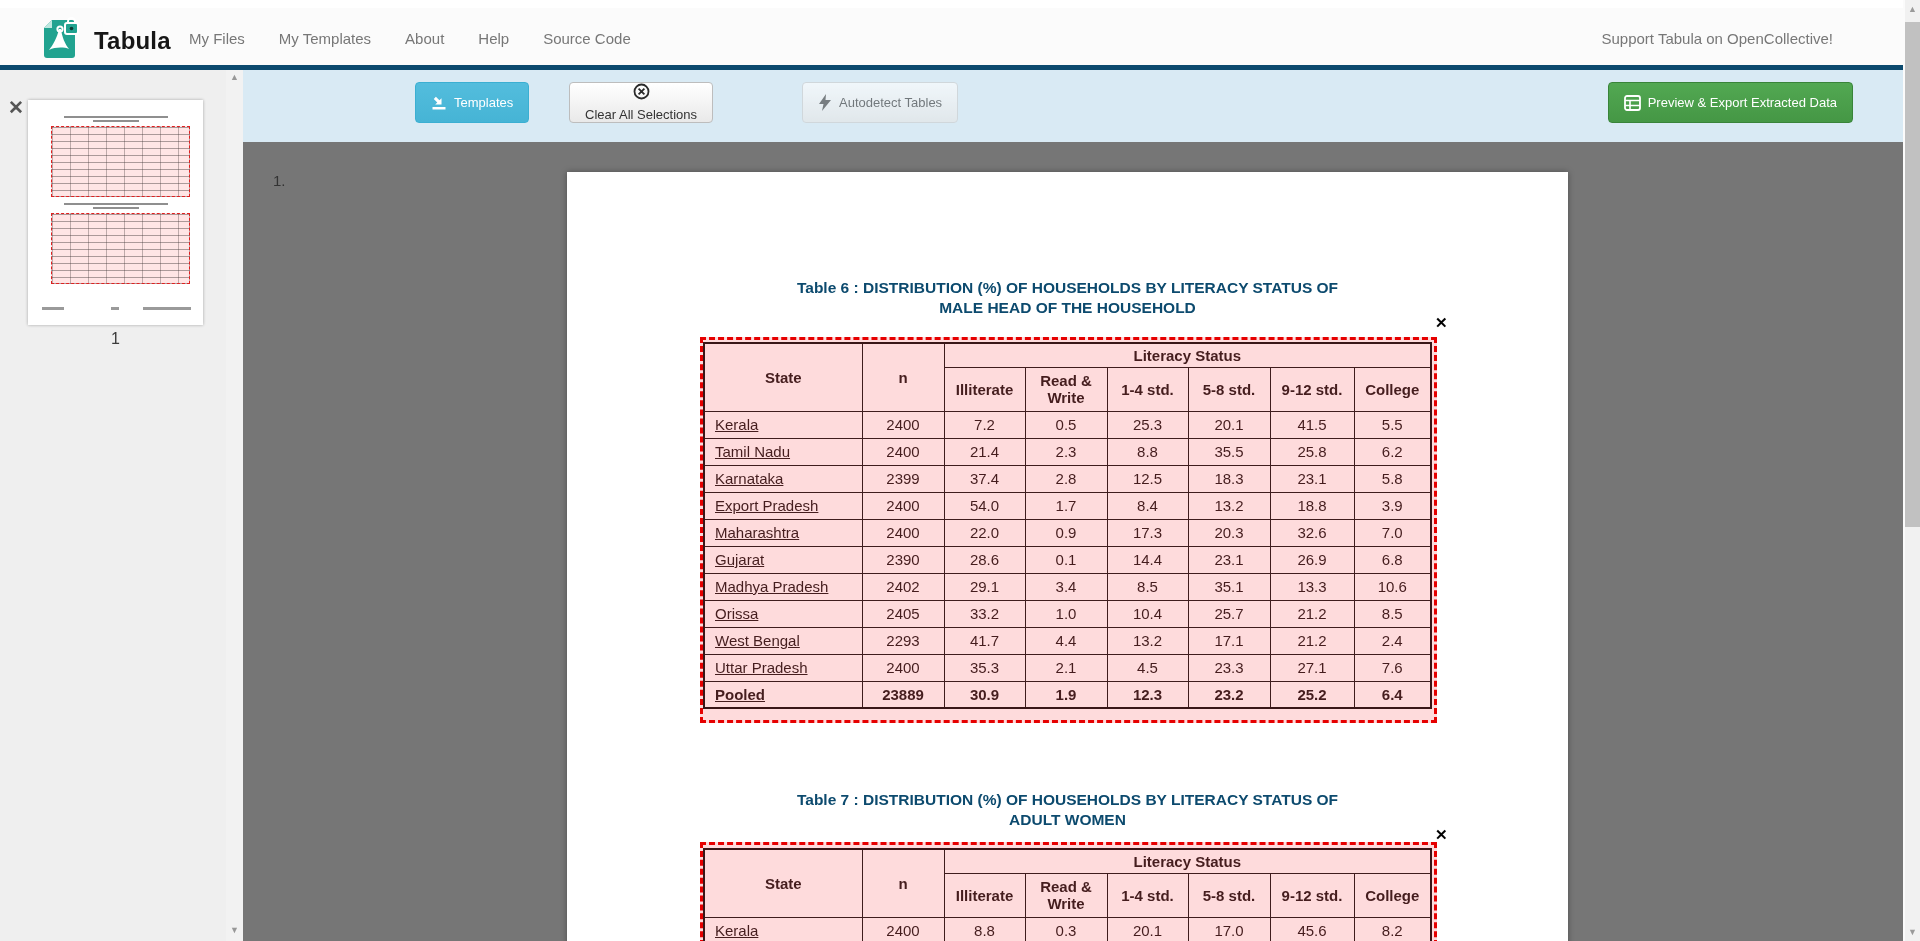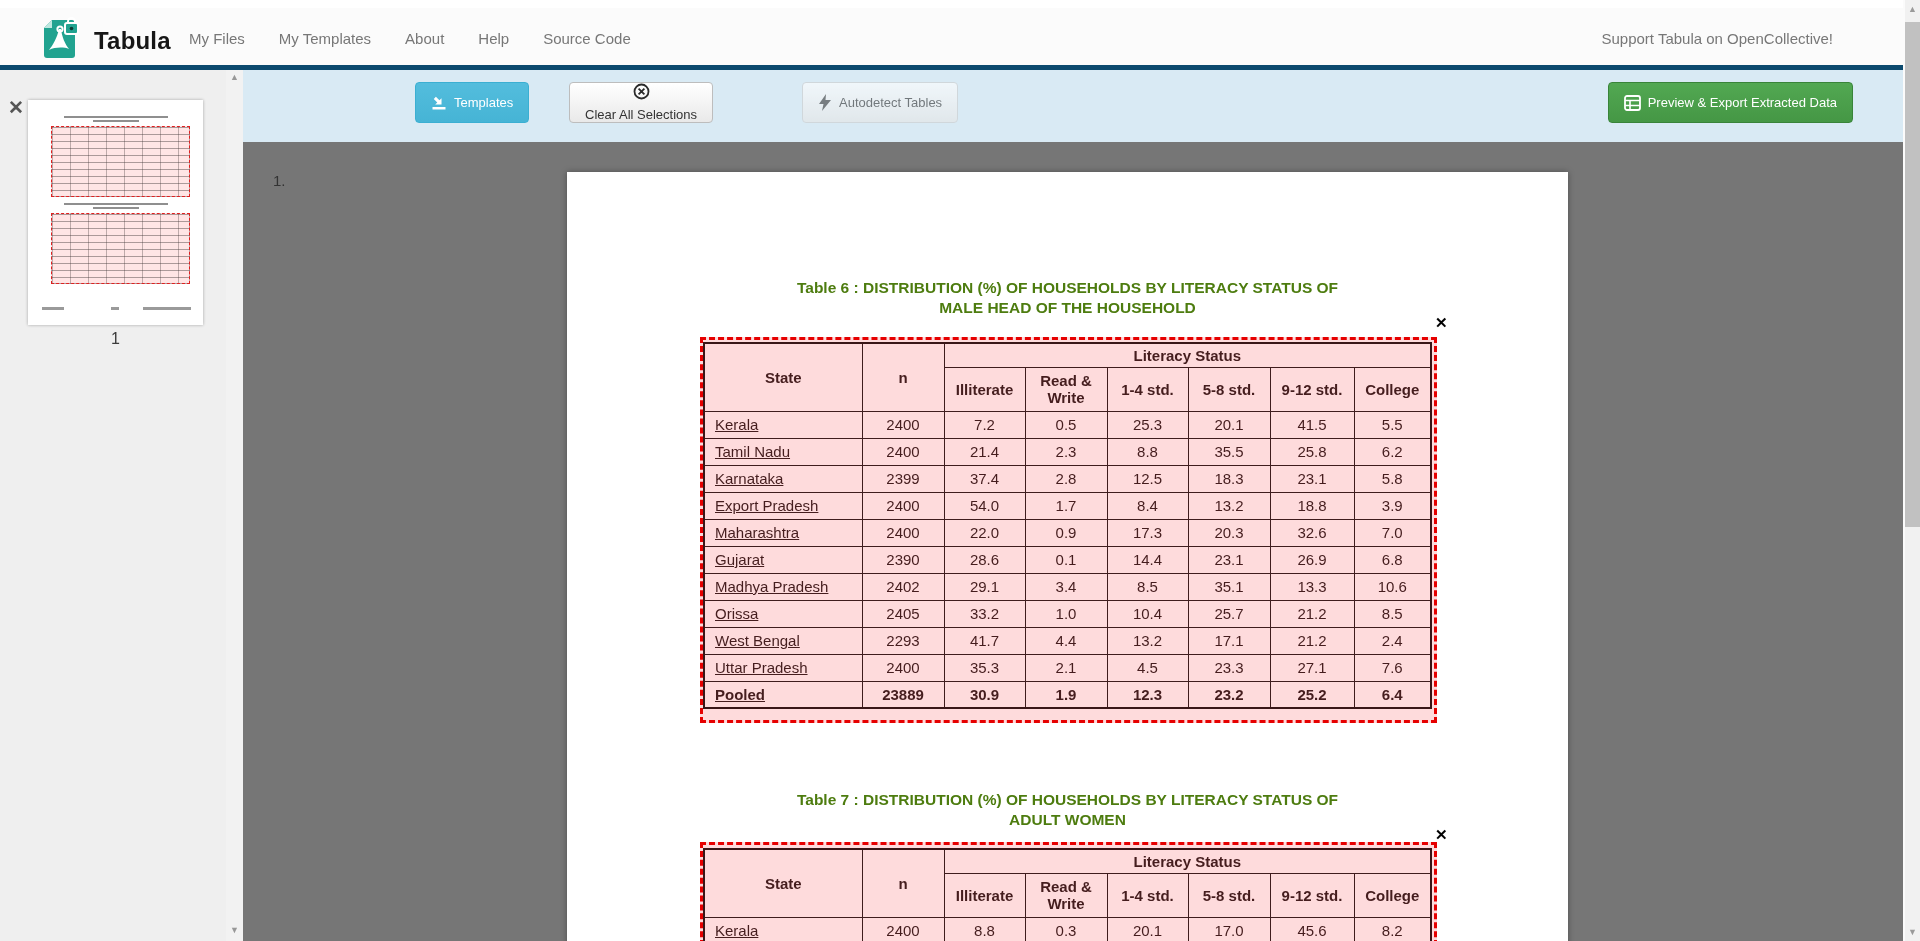--- a/index.html
+++ b/index.html
@@ -57,21 +57,21 @@
   .btn-export { right:50px; background:linear-gradient(to bottom,#52a852,#459745); border-color:#398439; color:#fff; }
   .btn .glyph { display:inline-flex; align-items:center; }
 
   
   .doc-area { position:absolute; left:0; right:0; top:80px; bottom:0; background:#767676; overflow:hidden; }
   .page-marker { position:absolute; left:30px; top:30px; font-size:15px; color:#333; }
   .pdf-page { position:absolute; left:324px; top:30px; width:1001px; height:1400px; background:#fff;
               box-shadow:0 0 6px rgba(0,0,0,.35); cursor:crosshair; }
 
   .t-title { position:absolute; left:0; width:100%; text-align:center; font-weight:bold;
-             font-size:15.5px; line-height:20px; color:#4d7c0f; }
+             font-size:15.5px; line-height:20px; color:#0c4a6e; }
   .close-x { position:absolute; left:868px; font-size:15px; font-weight:700; color:#000; cursor:pointer; line-height:1; z-index:8; }
 
   .selection { position:absolute; left:133px; width:737px; border:3px dashed #e60000;
                background:rgba(250,30,36,0.16); z-index:5; cursor:move; }
   .sel-t6 { top:165px; height:386px; }
   .sel-t7 { top:670px; height:318px; }
 
   table.pdf-table { position:absolute; left:136px; width:727px; border-collapse:collapse;
                     table-layout:fixed; border:2px solid #151515; z-index:1; }
   table.pdf-table th, table.pdf-table td { border:1px solid #1c1c1c; font-size:15px; color:#231d1d;

